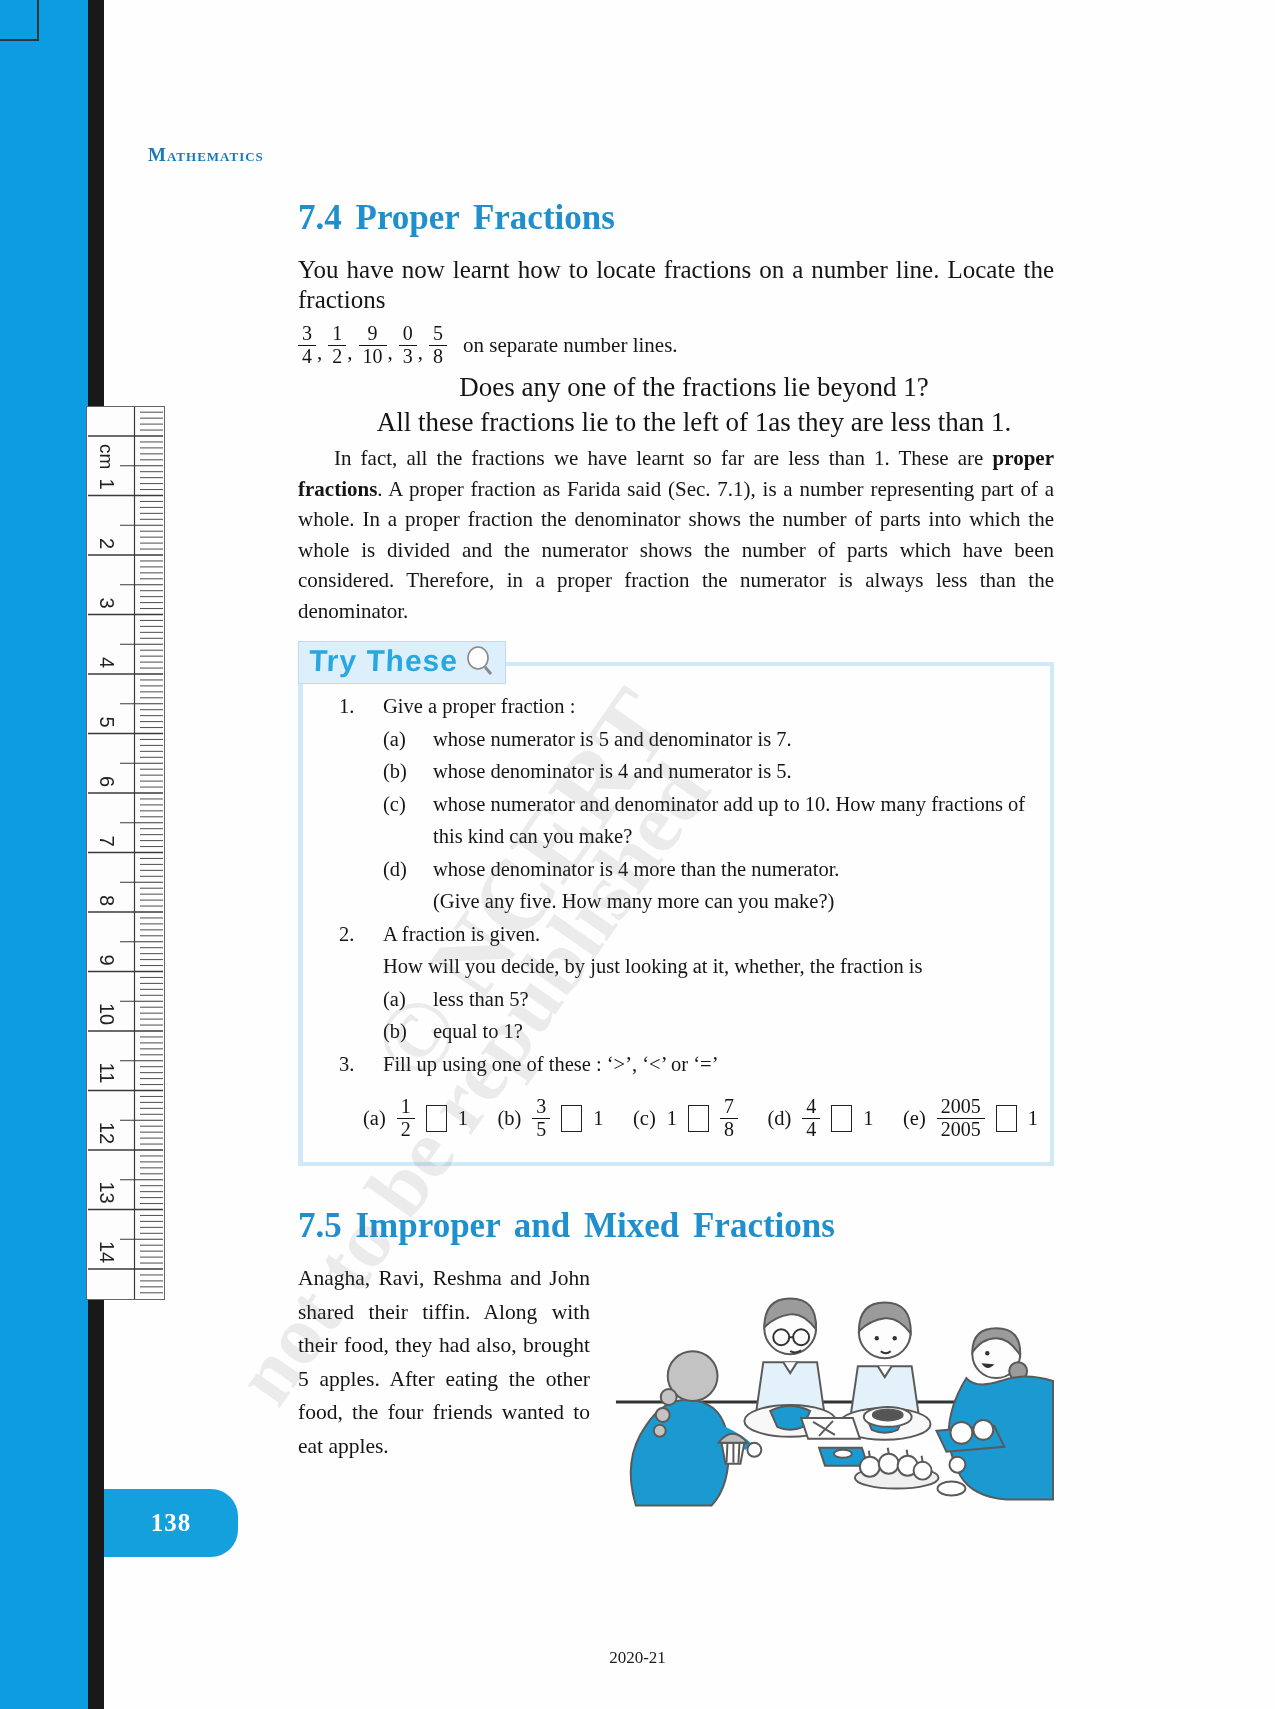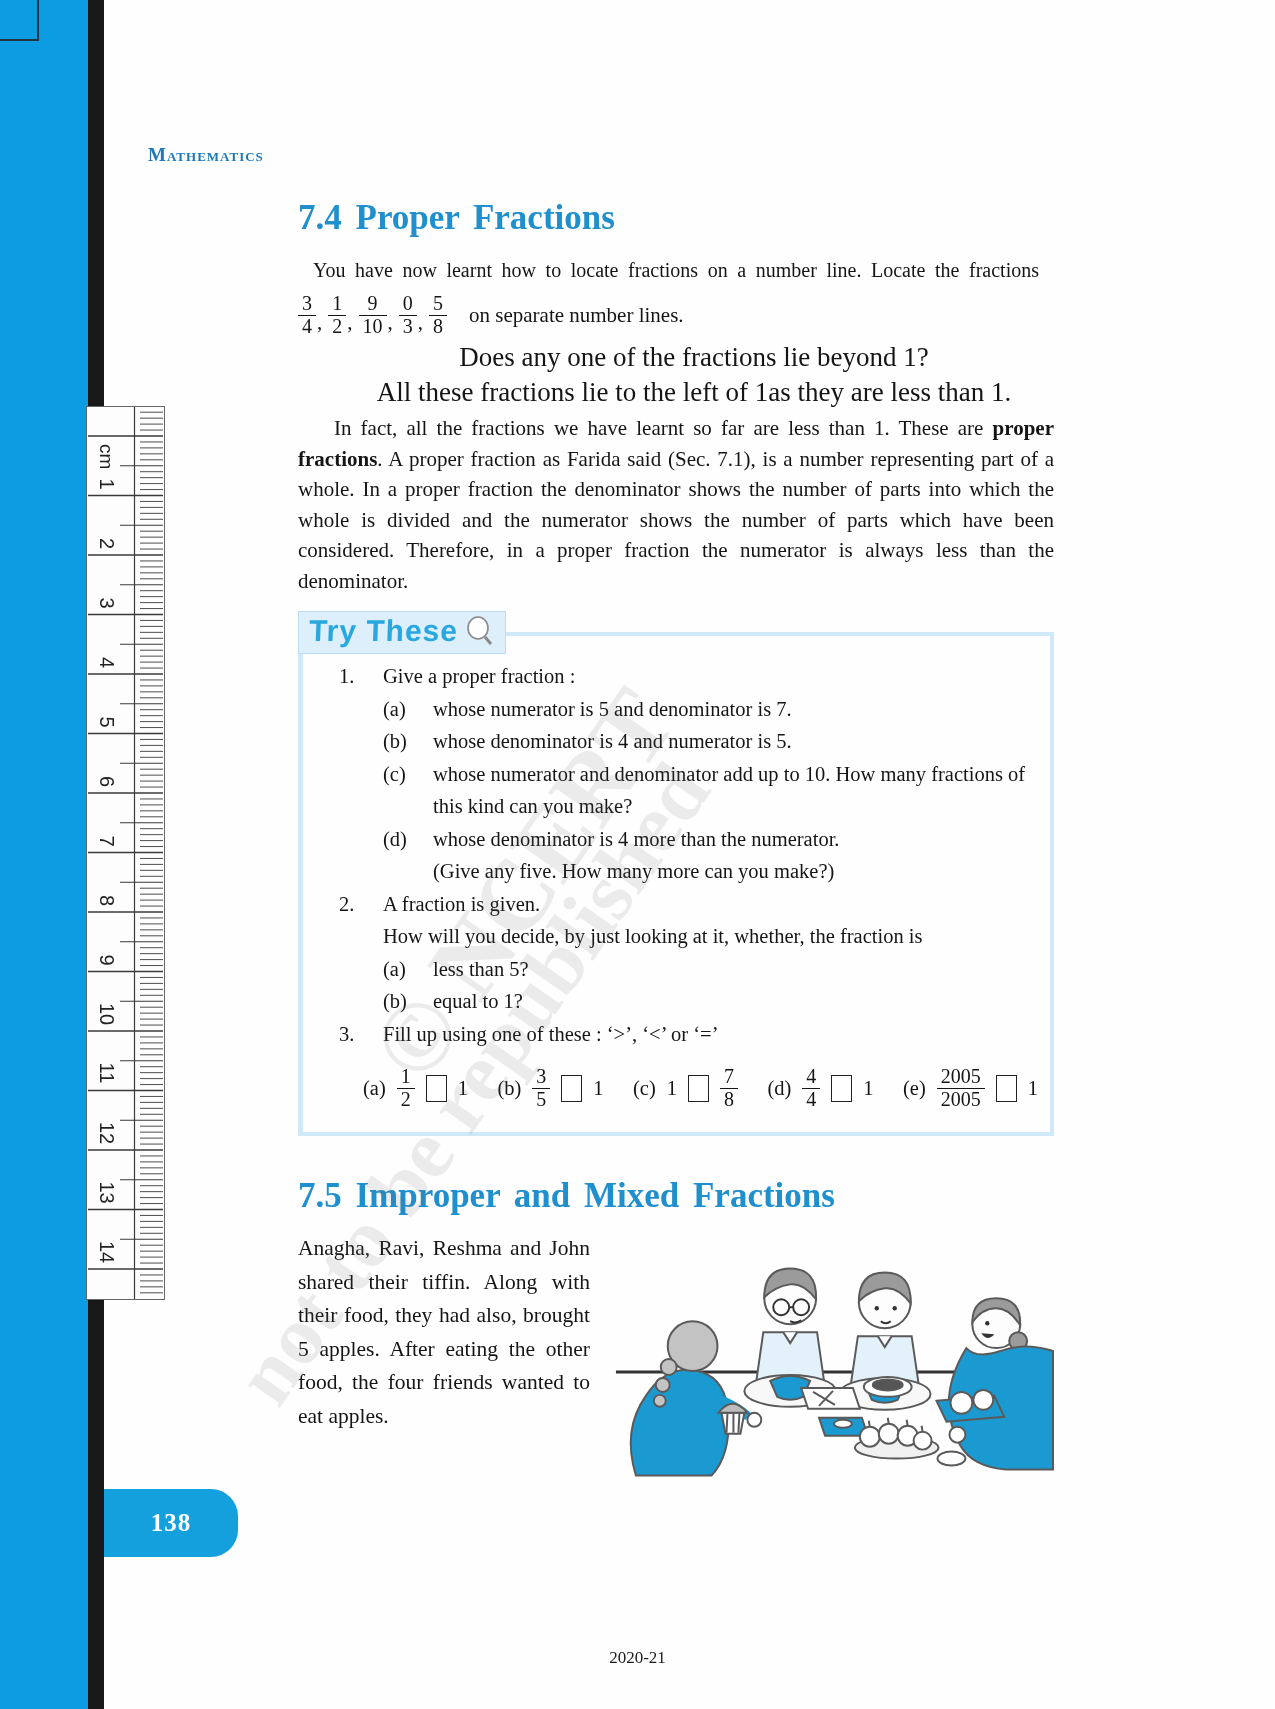--- a/index.html
+++ b/index.html
@@ -17,27 +17,27 @@
              color:rgba(110,110,110,0.13);font-weight:bold;transform-origin:0 50%;
              pointer-events:none;z-index:5;}
   .wm1{left:395px;top:1010px;font-size:100px;transform:rotate(-55deg);}
   .wm2{left:255px;top:1345px;font-size:84px;transform:rotate(-55deg);}
   
   .running-head{position:absolute;left:148px;top:144px;font-variant:small-caps;font-weight:bold;
                 font-size:19px;letter-spacing:1px;color:#1b79ba;}
   
   .content{position:absolute;left:298px;top:198px;width:756px;}
   .sec-title{margin:0;font-size:35px;font-weight:bold;color:#1f8fcd;word-spacing:5px;}
-  .intro-line{margin:17px 15px 0;font-size:20px;line-height:30px;text-align:justify;text-align-last:justify;}
+  .intro-line{margin:17px 0 0;font-size:25px;line-height:30px;text-align:justify;text-align-last:justify;}
   .frac-row{margin-top:8px;display:flex;align-items:center;font-size:21px;}
   .frac{display:inline-block;text-align:center;vertical-align:middle;font-size:20px;line-height:1.08;}
   .frac .fn{display:block;padding:0 4px;}
   .frac .fd{display:block;border-top:1.7px solid #151515;padding:0 4px;}
   .comma{align-self:flex-end;margin:0 6px 2px 1px;}
-  .frac-suffix{margin-left:22px;}
+  .frac-suffix{margin-left:16px;}
   .qline{margin:5px 0 0 36px;font-size:27px;line-height:30px;text-align:center;}
   .para-main{margin:6px 0 0;font-size:21px;line-height:30.5px;text-align:justify;text-indent:36px;}
   
   .try-box{margin-top:36px;position:relative;border:4px solid #cfe9f8;border-left-width:5px;
            padding:24px 6px 16px 36px;}
   .try-label-wrap{position:absolute;top:-25px;left:-5px;display:inline-flex;align-items:center;
                   gap:7px;background:#ddeffb;border:1px solid #baddf3;padding:2px 10px 5px 10px;}
   .try-label{color:#29a8e0;font-family:"Liberation Sans",sans-serif;font-weight:bold;
              font-size:30px;letter-spacing:1px;transform:skewX(-2deg);}
   .trow{display:flex;font-size:20.5px;line-height:32.5px;}

